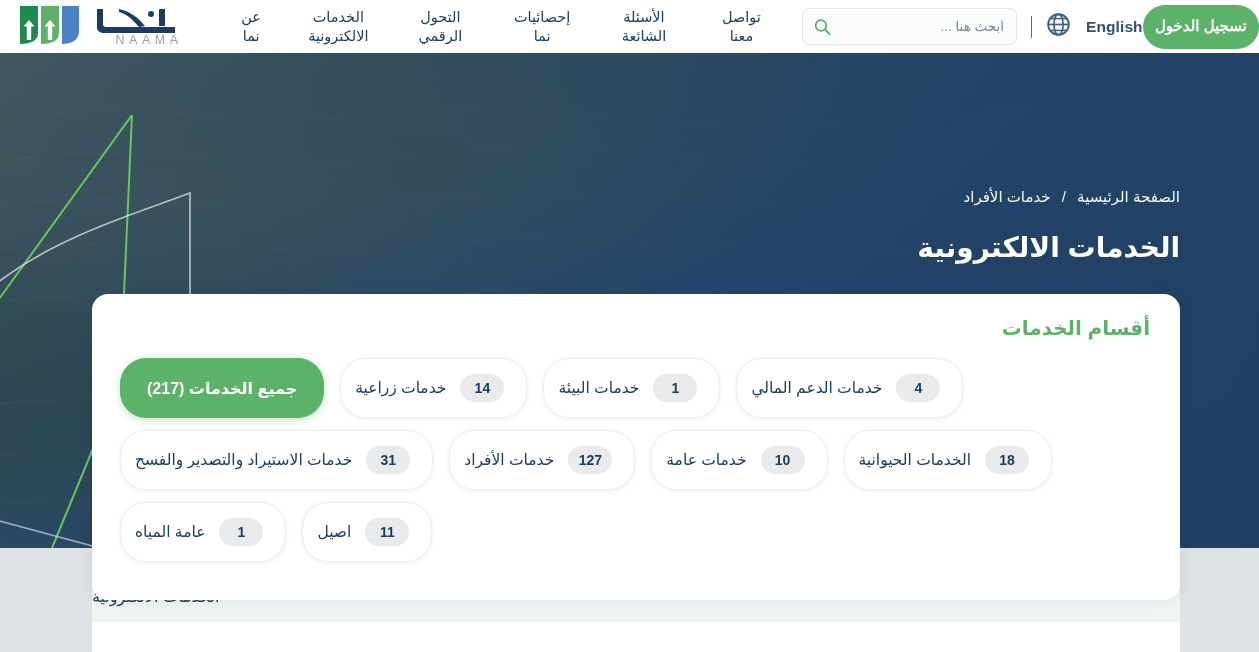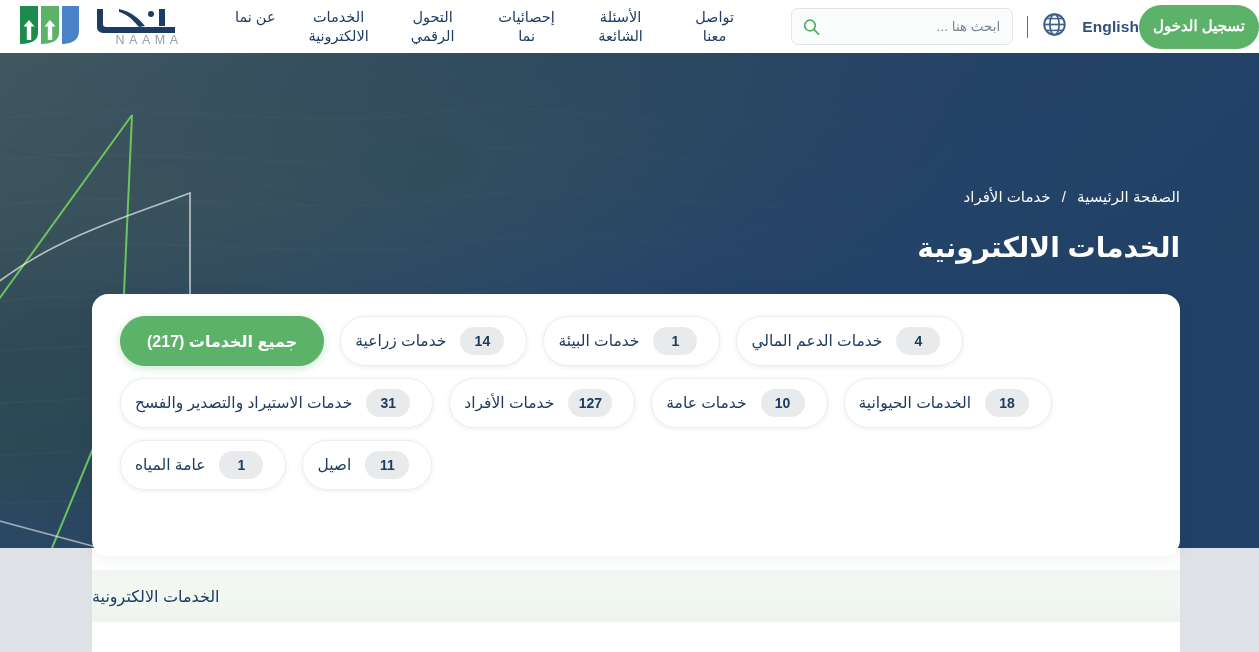--- a/index.html
+++ b/index.html
@@ -36,21 +36,21 @@
     margin-right: 14px;
     margin-left: 18px;
   }
   .logo-mark { display: block; }
   .logo-word { display: block; margin-bottom: 2px; }
 
   .nav-links {
     display: flex;
     flex-direction: row-reverse;
     align-items: flex-start;
-    gap: 8px;
+    gap: 16px;
     margin-right: 10px;
   }
   .nav-item {
     color: #1d3c63;
     font-size: 14.5px;
     line-height: 19px;
     text-align: center;
     padding: 0 12px;
     max-width: 86px;
     cursor: pointer;
@@ -212,21 +212,21 @@
     gap: 16px;
     margin-bottom: 12px;
     direction: rtl;
   }
   .chip-row.r2 { padding-left: 0; }
   .chip {
     display: flex;
     flex-direction: row-reverse;
     align-items: center;
     gap: 14px;
-    height: 50px;
+    height: 60px;
     padding: 0 22px 0 14px;
     border-radius: 26px;
     background: #ffffff;
     border: 1px solid #eceef0;
     box-shadow: 0 1px 5px rgba(30,50,80,0.09);
     cursor: pointer;
     white-space: nowrap;
   }
   .chip-label {
     color: #1d3c63;
@@ -399,20 +399,21 @@
       <div class="breadcrumb">
         <span class="crumb">الصفحة الرئيسية</span>
         <span class="sep">/</span>
         <span class="crumb">خدمات الأفراد</span>
       </div>
       <h1 class="hero-title">الخدمات الالكترونية</h1>
     </div>
   </section>
 
   <div class="cat-card">
+    <div class="cat-title">أقسام الخدمات</div>
 
     <div class="chip-row r1">
       <div class="chip active">
         <span class="chip-label">جميع الخدمات (217)</span>
       </div>
       <div class="chip">
         <span class="chip-label">خدمات زراعية</span>
         <span class="chip-count">14</span>
       </div>
       <div class="chip">

